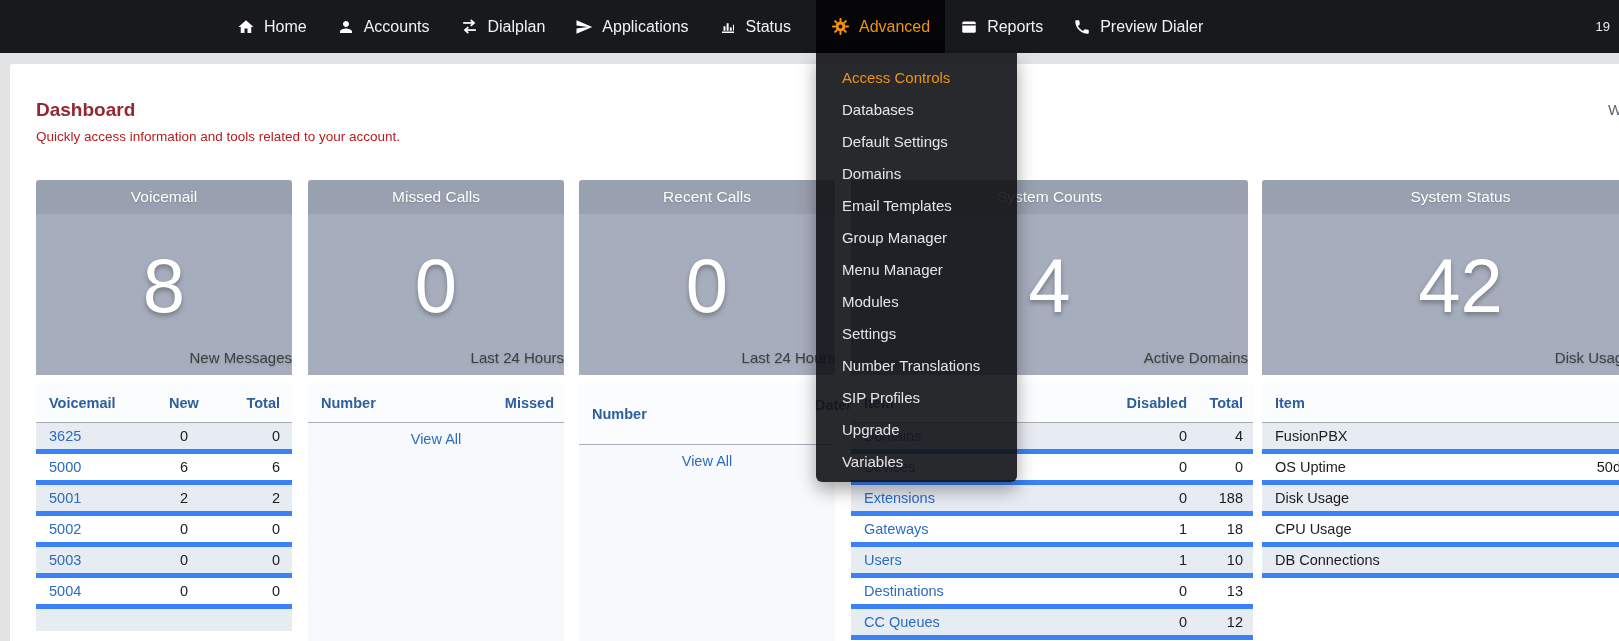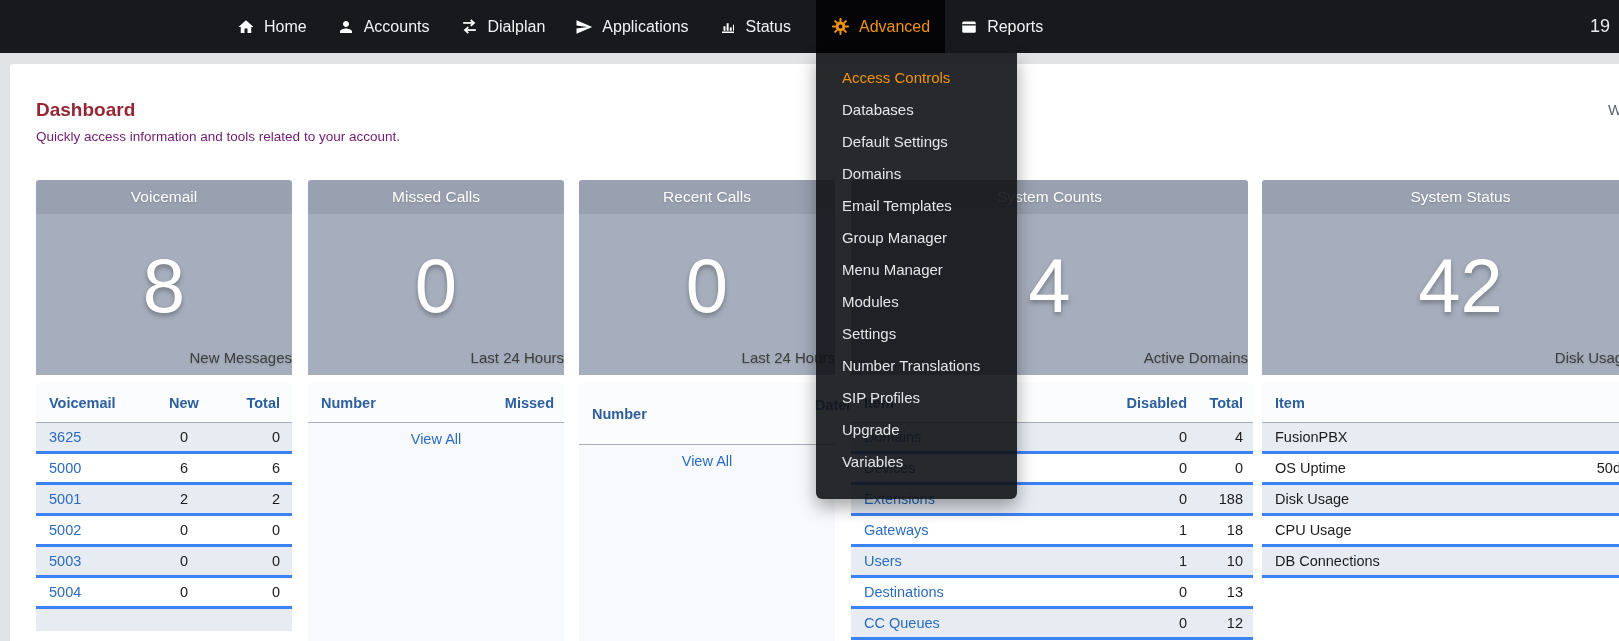--- a/index.html
+++ b/index.html
@@ -12,48 +12,48 @@
   .logo-dots { margin-top:5px; }
   .logo-textwrap { line-height:1; }
   .logo-main { font-size:27px; letter-spacing:-0.5px; }
   .logo-expert { color:#9a9da2; font-weight:bold; }
   .logo-flow { color:#3d87da; font-weight:normal; }
   .logo-tag { font-size:8.5px; color:#85888d; margin-top:3px; letter-spacing:0.3px; }
   .nav-items { position:absolute; left:222px; top:0; height:42px; display:flex; list-style:none; }
   .nav-item { height:53px; display:flex; align-items:center; gap:9px; padding:0 15px; color:#f1f2f3; font-size:16px; cursor:pointer; position:relative; }
   .nav-item svg { display:block; }
   .nav-item.advanced { margin-left:10px; background:#050507; color:#f0930e; }
-  .nav-clock { position:absolute; right:9px; top:0; height:53px; display:flex; align-items:center; color:#e8e9ea; font-size:18px; }
+  .nav-clock { position:absolute; right:9px; top:0; height:53px; display:flex; align-items:center; color:#e8e9ea; font-size:13px; }
 
   
   .dropdown { position:absolute; left:0; top:53px; width:201px; background:rgba(17,18,21,0.9);
-              border-radius:0 0 6px 6px; padding:9px 0 21px 0; box-shadow:0 8px 18px rgba(0,0,0,0.35); z-index:95; }
+              border-radius:0 0 6px 6px; padding:9px 0 4px 0; box-shadow:0 8px 18px rgba(0,0,0,0.35); z-index:95; }
   .dropdown-item { height:32px; line-height:32px; padding-left:26px; font-size:15px; color:#e4e5e7; cursor:pointer; white-space:nowrap; }
   .dropdown-item.highlight { color:#f0930e; }
 
   
   .panel { position:absolute; left:10px; top:64px; width:1700px; height:620px; background:#ffffff; border-radius:3px 3px 0 0; z-index:1; }
   .page-title { position:absolute; left:36px; top:99px; font-size:19px; font-weight:bold; color:#942733; z-index:2; }
-  .page-subtitle { position:absolute; left:36px; top:129px; font-size:13.5px; color:#701a75; z-index:2; }
+  .page-subtitle { position:absolute; left:36px; top:129px; font-size:13.5px; color:#b91c1c; z-index:2; }
   .welcome-frag { position:absolute; left:1608px; top:101px; font-size:15px; color:#5a6472; z-index:2; white-space:nowrap; }
 
   
   .card { position:absolute; top:180px; height:195px; z-index:3; }
   .card-head { height:34px; background:#99a1b0; border-radius:3px 3px 0 0; display:flex; align-items:center; justify-content:center;
                color:#fff; font-size:15.5px; text-shadow:0 1px 2px rgba(0,0,0,0.18); }
   .card-body { height:161px; background:#a6aebd; position:relative; display:flex; align-items:center; justify-content:center; }
   .card-num { color:#fff; font-size:76px; line-height:1; margin-top:-18px; text-shadow:0 3px 5px rgba(0,0,0,0.3); }
   .card-cap { position:absolute; left:0; right:0; bottom:9px; text-align:right; color:#404040; font-size:15px; text-shadow:0 1px 2px rgba(0,0,0,0.18); }
 
   
   .dtable { position:absolute; top:383px; z-index:3; font-size:14.5px; background:#f7f9fc; }
   .thead { display:flex; align-items:center; height:40px; border-bottom:1px solid #a8aeb9; background:#fbfcfe;
            color:#2d5f9e; font-weight:bold; }
   .thead.tall { height:62px; }
-  .trow { display:flex; align-items:center; height:31px; border-bottom:3px solid #3b82f6; background:#fff; color:#1c1c1c; }
+  .trow { display:flex; align-items:center; height:31px; border-bottom:5px solid #3b82f6; background:#fff; color:#1c1c1c; }
   .trow.alt { background:#e7ebf2; }
   .cell-item { flex:1; padding-left:13px; white-space:nowrap; }
   .link { color:#2a6cc0; text-decoration:none; cursor:pointer; }
   .viewall-row { height:32px; display:flex; align-items:center; justify-content:center; background:transparent; }
   .empty-fill { height:22px; background:#e7ebf2; }
 
   .t-voicemail { left:36px; width:256px; }
   .t-voicemail .col-new { width:84px; text-align:center; }
   .t-voicemail .col-total { width:66px; text-align:right; padding-right:12px; }
 
@@ -320,16 +320,22 @@
         <div class="dropdown-item">Variables</div>
       </div>
     </li>
     <li class="nav-item">
       <svg width="18" height="18" viewBox="0 0 24 24">
           <rect x="3" y="4.5" width="18" height="15" rx="2" fill="#fff"></rect>
           <rect x="3" y="8.2" width="18" height="1.8" fill="#17191d"></rect>
         </svg>
       <span>Reports</span>
     </li>
+    <li class="nav-item">
+      <svg width="18" height="18" viewBox="0 0 24 24" fill="#fff">
+          <path d="M6.62 10.79c1.44 2.83 3.76 5.14 6.59 6.59l2.2-2.21c.27-.27.67-.36 1.02-.24 1.12.37 2.33.57 3.57.57.55 0 1 .45 1 1V20c0 .55-.45 1-1 1-9.39 0-17-7.61-17-17 0-.55.45-1 1-1h3.5c.55 0 1 .45 1 1 0 1.25.2 2.45.57 3.57.11.35.03.74-.25 1.02l-2.2 2.2z"></path>
+        </svg>
+      <span>Preview Dialer</span>
+    </li>
   </ul>
 
   <div class="nav-clock">19</div>
 </div>
 
 </body></html>

